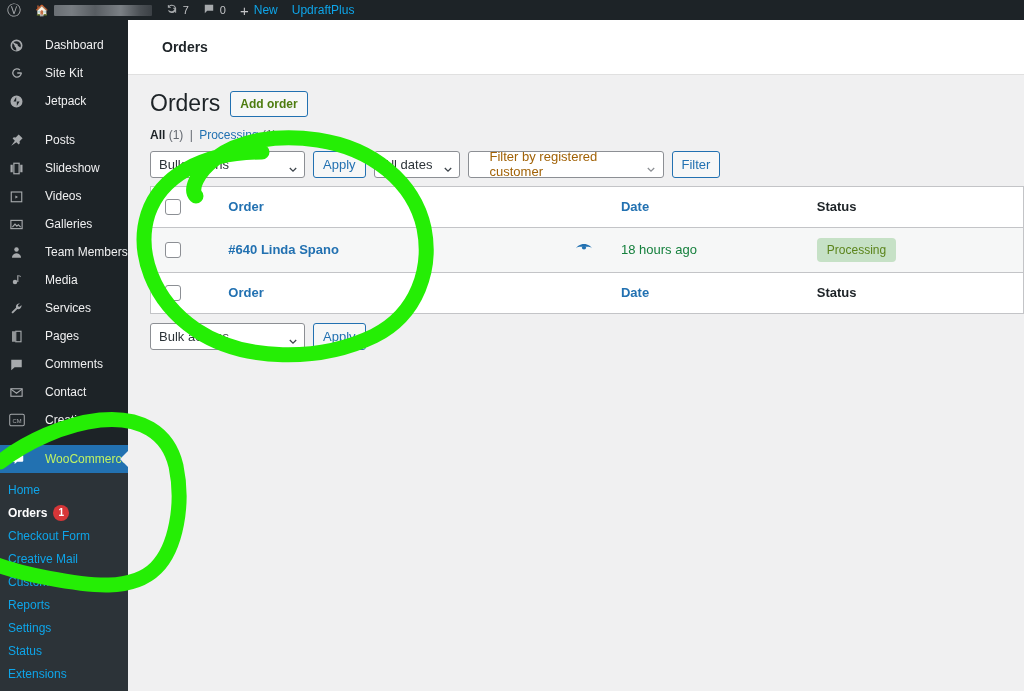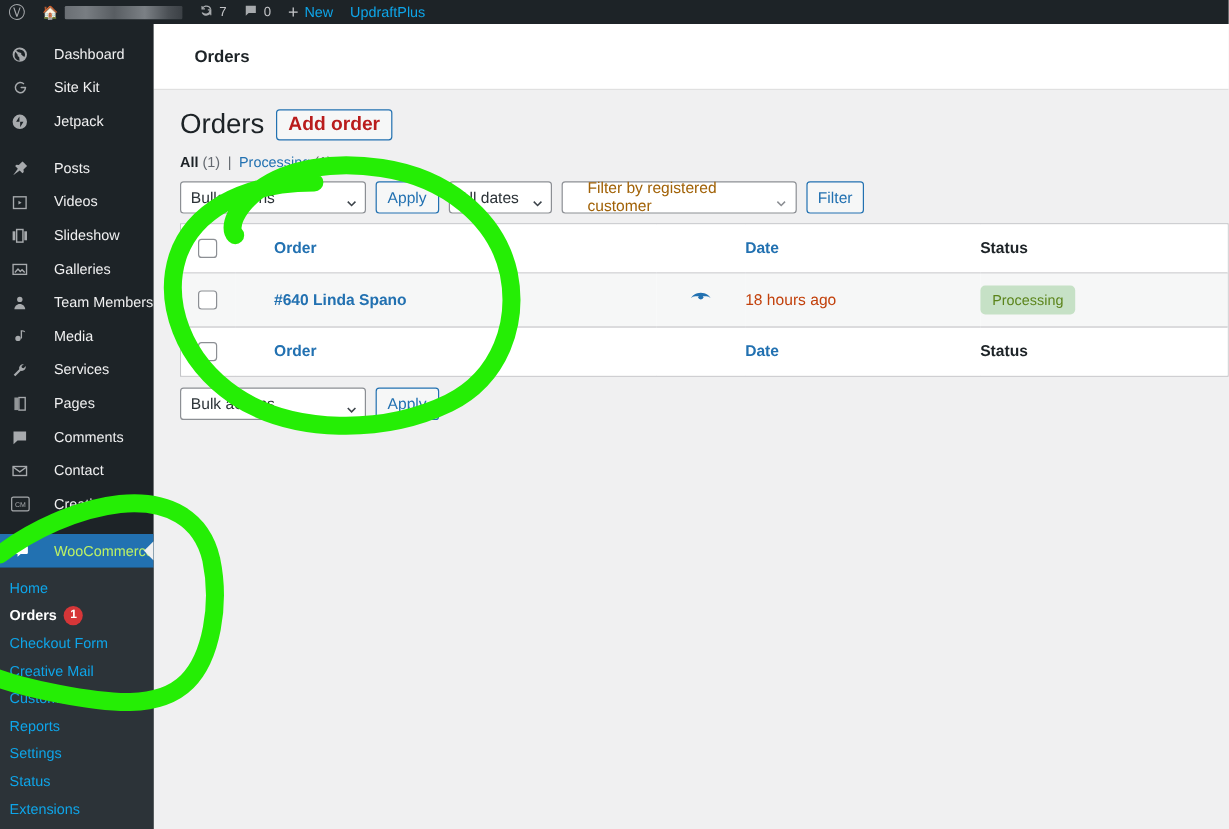--- a/index.html
+++ b/index.html
@@ -87,22 +87,22 @@
   
   #content {
     position: absolute; top: 75px; left: 128px; width: 896px; height: 616px;
     background: #f0f0f1; padding: 14px 0 0 22px; z-index: 5;
   }
   .title-row { display: flex; align-items: center; gap: 10px; }
   h1.wp-title { font-size: 23px; font-weight: 400; color: #1d2327; line-height: 1.3; }
   .page-title-action {
     display: inline-block; padding: 3px 9px;
     border: 1px solid #2271b1; border-radius: 3px;
-    background: #f6f7f7; color: #b91c1c;
-    font-size: 16px; font-weight: bold; line-height: 18px;
+    background: #f6f7f7; color: #4d7c0f;
+    font-size: 12px; font-weight: bold; line-height: 18px;
   }
   .subsubsub {
     margin-top: 9px; font-size: 12px; color: #2c3338;
   }
   .subsubsub .cur { font-weight: bold; color: #1d2327; }
   .subsubsub a { color: #2271b1; text-decoration: none; }
   .subsubsub .cnt { color: #646970; }
   .subsubsub .bar { color: #646970; margin: 0 3px; }
 
   .tablenav { display: flex; align-items: center; gap: 8px; margin-top: 9px; }
@@ -151,21 +151,21 @@
   .col-prev { width: 72px; text-align: center !important; }
   .col-date { width: 190px; }
   .col-status { width: 200px; }
   th.sortable a, th .colhead-link { color: #2271b1; text-decoration: none; }
   th .colhead-plain { color: #1d2327; font-weight: bold; }
   .cb-box {
     width: 16px; height: 16px; border: 1px solid #8c8f94;
     border-radius: 3px; background: #fff; display: block;
   }
   .order-link { color: #2271b1; font-weight: bold; text-decoration: none; }
-  .date-cell { color: #c2410c; margin-top: 35px; }
+  .date-cell { color: #15803d; margin-top: 35px; }
   .status-badge {
     display: inline-block; padding: 4px 10px; border-radius: 4px;
     background: #c6e1c6; color: #5b841b; font-size: 12px; line-height: 16px;
   }
   .preview-icon { display: inline-block; color: #2271b1; }
 
   .tablenav-bottom { display: flex; align-items: center; gap: 8px; margin-top: 9px; }
 
   
   #annotations {
@@ -249,37 +249,37 @@
       <span class="menu-icon">
         <svg width="15" height="15" viewBox="0 0 20 20" fill="currentColor">
             <path d="M14.3 3.3 12.9 2l-4 4-2.6-.3-1.5 1.5 3 3L3 16.9l.1.1 6.8-4.8 3 3 1.5-1.5-.3-2.6 4-4z"></path>
           </svg>
       </span>
       <span class="mi-label">Posts</span>
     </div>
 
     <div class="menu-item">
       <span class="menu-icon">
+        <svg width="15" height="15" viewBox="0 0 20 20" fill="currentColor">
+            <rect x="2" y="5" width="3" height="10"></rect>
+            <rect x="6.5" y="3" width="7" height="14" fill="none" stroke="currentColor" stroke-width="1.6"></rect>
+            <rect x="15" y="5" width="3" height="10"></rect>
+          </svg>
+      </span>
+      <span class="mi-label">Slideshow</span>
+    </div>
+
+    <div class="menu-item">
+      <span class="menu-icon">
         <svg width="15" height="15" viewBox="0 0 20 20" fill="none" stroke="currentColor" stroke-width="1.5">
             <rect x="3" y="4" width="14" height="13"></rect>
             <path d="M8.5 8.5v4l3.5-2z" fill="currentColor" stroke="none"></path>
           </svg>
       </span>
       <span class="mi-label">Videos</span>
-    </div>
-
-    <div class="menu-item">
-      <span class="menu-icon">
-        <svg width="15" height="15" viewBox="0 0 20 20" fill="currentColor">
-            <rect x="2" y="5" width="3" height="10"></rect>
-            <rect x="6.5" y="3" width="7" height="14" fill="none" stroke="currentColor" stroke-width="1.6"></rect>
-            <rect x="15" y="5" width="3" height="10"></rect>
-          </svg>
-      </span>
-      <span class="mi-label">Slideshow</span>
     </div>
 
     <div class="menu-item">
       <span class="menu-icon">
         <svg width="15" height="15" viewBox="0 0 20 20" fill="none" stroke="currentColor" stroke-width="1.5">
             <rect x="2.5" y="4.5" width="15" height="11"></rect>
             <path d="M4.5 13.5l3.5-4 2.5 2.8 2-2 3 3.2" fill="none"></path>
           </svg>
       </span>
       <span class="mi-label">Galleries</span>

